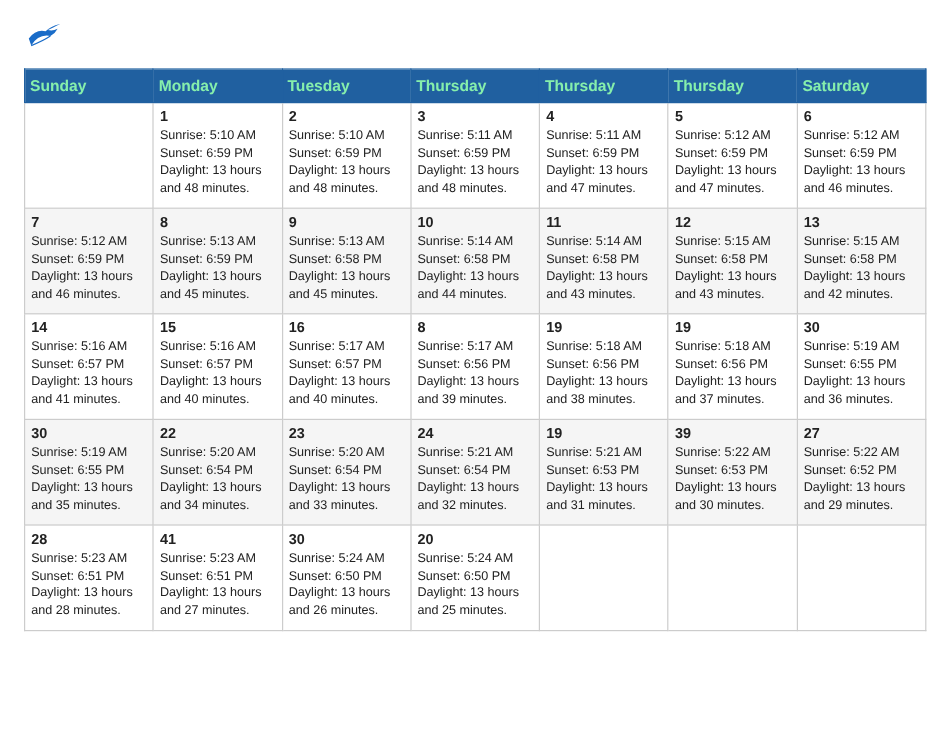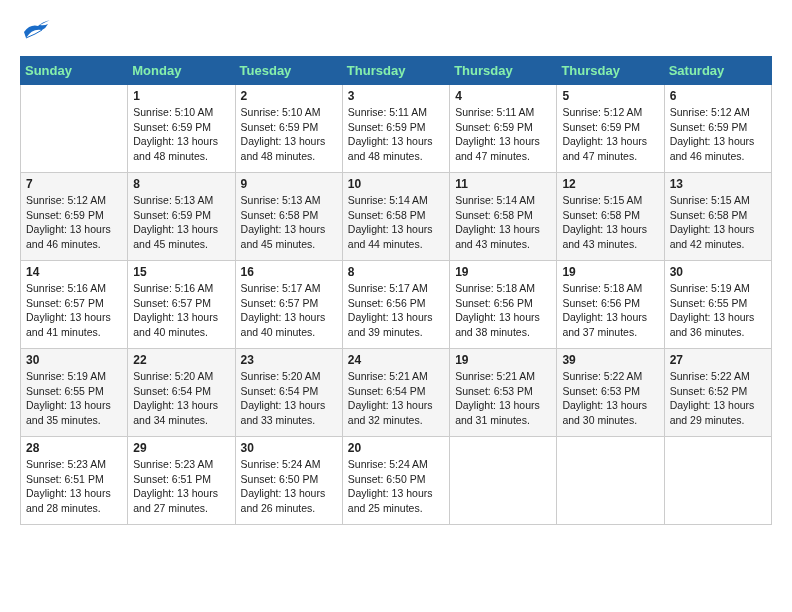--- a/index.html
+++ b/index.html
@@ -237,21 +237,21 @@
           <div class="day-num">27</div>
           <div class="day-info">Sunrise: 5:22 AM<br>Sunset: 6:52 PM<br>Daylight: 13 hours<br>and 29 minutes.</div>
         </td>
       </tr>
       <tr>
         <td>
           <div class="day-num">28</div>
           <div class="day-info">Sunrise: 5:23 AM<br>Sunset: 6:51 PM<br>Daylight: 13 hours<br>and 28 minutes.</div>
         </td>
         <td>
-          <div class="day-num">29</div>
+          <div class="day-num">41</div>
           <div class="day-info">Sunrise: 5:23 AM<br>Sunset: 6:51 PM<br>Daylight: 13 hours<br>and 27 minutes.</div>
         </td>
         <td>
           <div class="day-num">30</div>
           <div class="day-info">Sunrise: 5:24 AM<br>Sunset: 6:50 PM<br>Daylight: 13 hours<br>and 26 minutes.</div>
         </td>
         <td>
           <div class="day-num">20</div>
           <div class="day-info">Sunrise: 5:24 AM<br>Sunset: 6:50 PM<br>Daylight: 13 hours<br>and 25 minutes.</div>
         </td>

